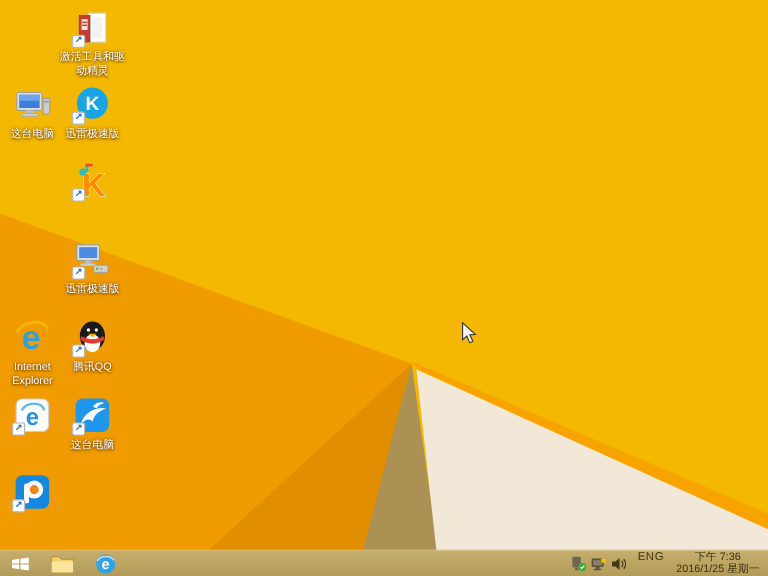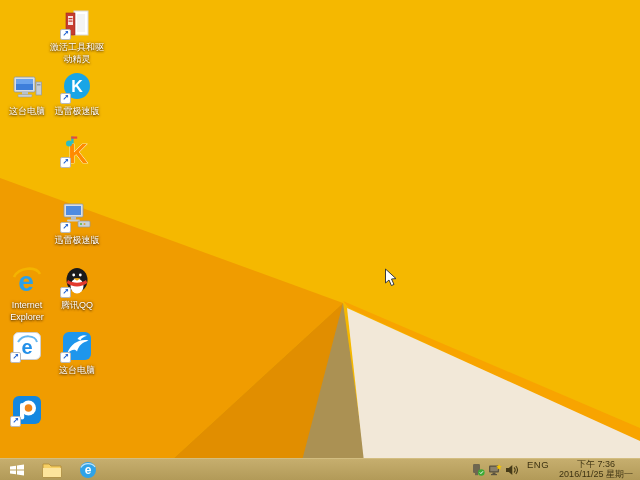--- a/index.html
+++ b/index.html
@@ -230,18 +230,18 @@
       </div>
       <div class="tray-ic">
         <svg width="13" height="12" viewBox="0 0 13 12">
           <path d="M1 4 h2.8 L7.3 1 v10 L3.8 8 H1 Z" fill="#453A18"></path>
           <path d="M9 3.5 a3.6 3.6 0 0 1 0 5 M10.8 2 a6.2 6.2 0 0 1 0 8" stroke="#453A18" fill="none" stroke-width="1.1"></path>
         </svg>
       </div>
       <div id="lang-indicator">ENG</div>
       <div id="clock">
         <div>下午 7:36</div>
-        <div>2016/11/25 星期一</div>
+        <div>2016/1/25 星期一</div>
       </div>
     </div>
   </div>
 
 </div>
 
 </body></html>

